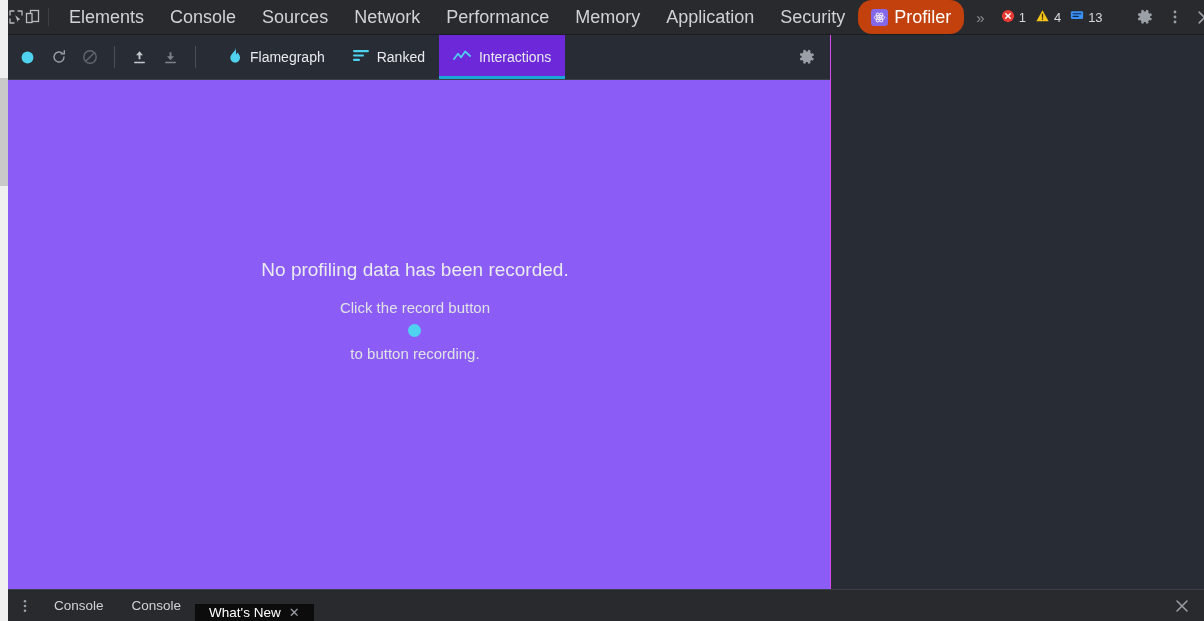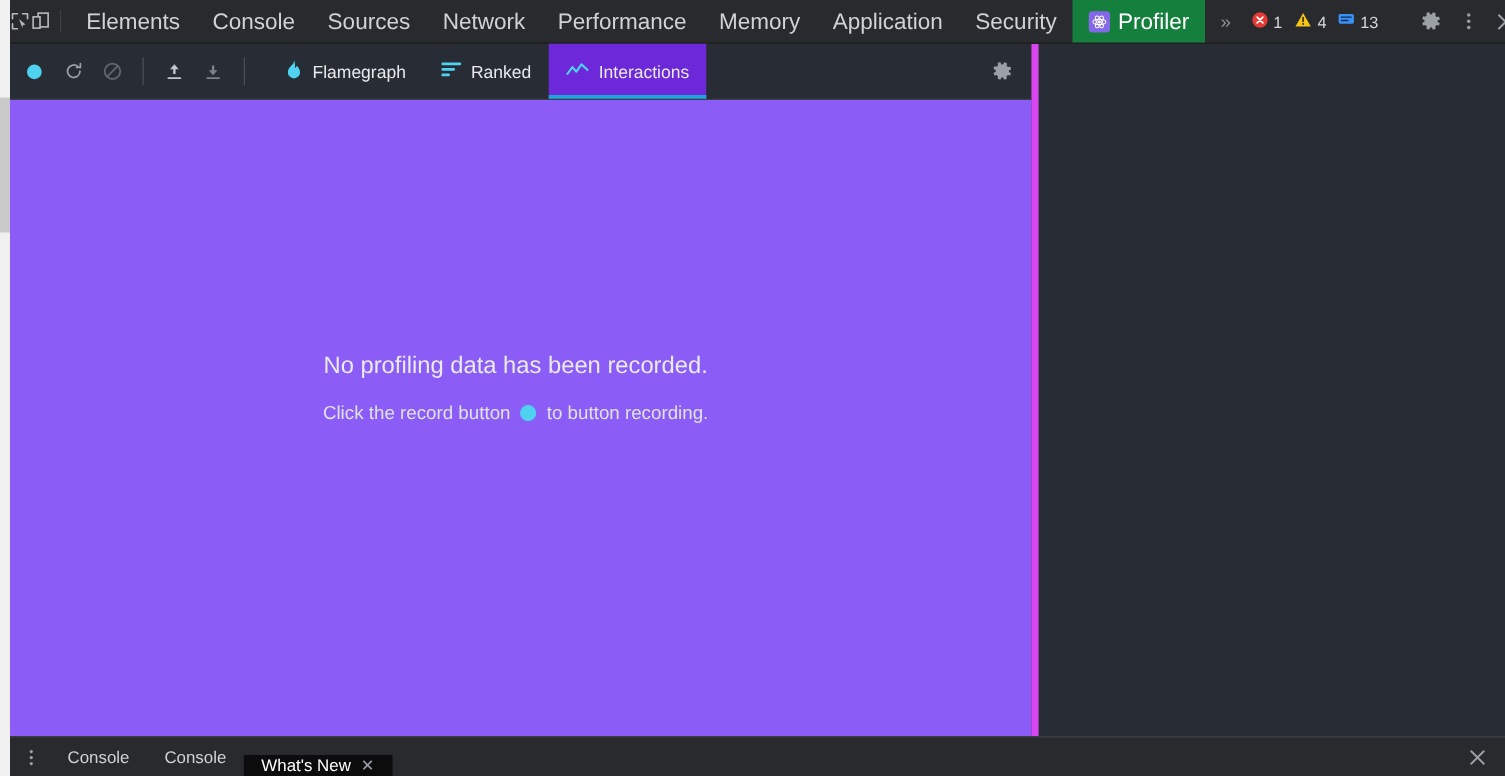--- a/index.html
+++ b/index.html
@@ -47,21 +47,21 @@
     width: 1px; margin: 8px 7px 8px 7px; background: #3d3f43; flex: 0 0 1px;
   }
   .main-tabs { display: flex; align-items: stretch; }
   .main-tab {
     display: flex; align-items: center; gap: 6px;
     padding: 0 13px;
     font-size: 18px; color: #cfd2d6;
     cursor: pointer; white-space: nowrap;
   }
   .main-tab.selected {
-    background: #15803d; color: #ffffff;
+    background: #c2410c; color: #ffffff; border-radius: 14px;
   }
   .react-badge {
     width: 17px; height: 17px; border-radius: 3px;
     background: #8468e8;
     display: flex; align-items: center; justify-content: center;
     flex: 0 0 17px;
   }
   .topbar-spacer { flex: 1 1 auto; }
   .chev-more {
     display: flex; align-items: center; padding: 0 12px;
@@ -74,21 +74,21 @@
   .counters .grp { display: flex; align-items: center; gap: 4px; margin-right: 5px; }
   .vsep { width: 1px; height: 17px; background: #3d3f43; margin: 0 8px; }
   .top-actions { display: flex; align-items: center; padding-right: 6px; }
   .top-actions .icon-btn { width: 30px; }
 
   
   .body-split { flex: 1 1 auto; display: flex; min-height: 0; }
   .left-pane {
     width: 831px; flex: 0 0 831px;
     display: flex; flex-direction: column;
-    border-right: 6px solid #d946ef;
+    border-right: 1px solid #d946ef;
     min-height: 0;
   }
   .right-pane { flex: 1 1 auto; background: #282c34; }
 
   
   .subbar {
     height: 45px; flex: 0 0 45px;
     background: #282c34;
     border-bottom: 1px solid #3b3f47;
     display: flex; align-items: stretch; padding-left: 12px;
@@ -118,21 +118,21 @@
   .content {
     flex: 1 1 auto; min-height: 0;
     display: flex; flex-direction: column;
     align-items: center; justify-content: center;
     background: #8b5cf6; color: #e6e8eb;
     padding-bottom: 48px;
   }
   .empty-title { font-size: 19px; color: #e9ebee; margin-bottom: 18px; }
   .empty-sub {
     font-size: 15px; color: #dfe2e6;
-    display: flex; align-items: center; gap: 8px;
+    display: flex; align-items: center; gap: 8px; flex-direction: column;
   }
   .rec-dot {
     width: 13px; height: 13px; border-radius: 50%;
     background: #4fd2ef; display: inline-block;
   }
 
   
   .drawer {
     height: 32px; flex: 0 0 32px;
     background: #292a2d;

